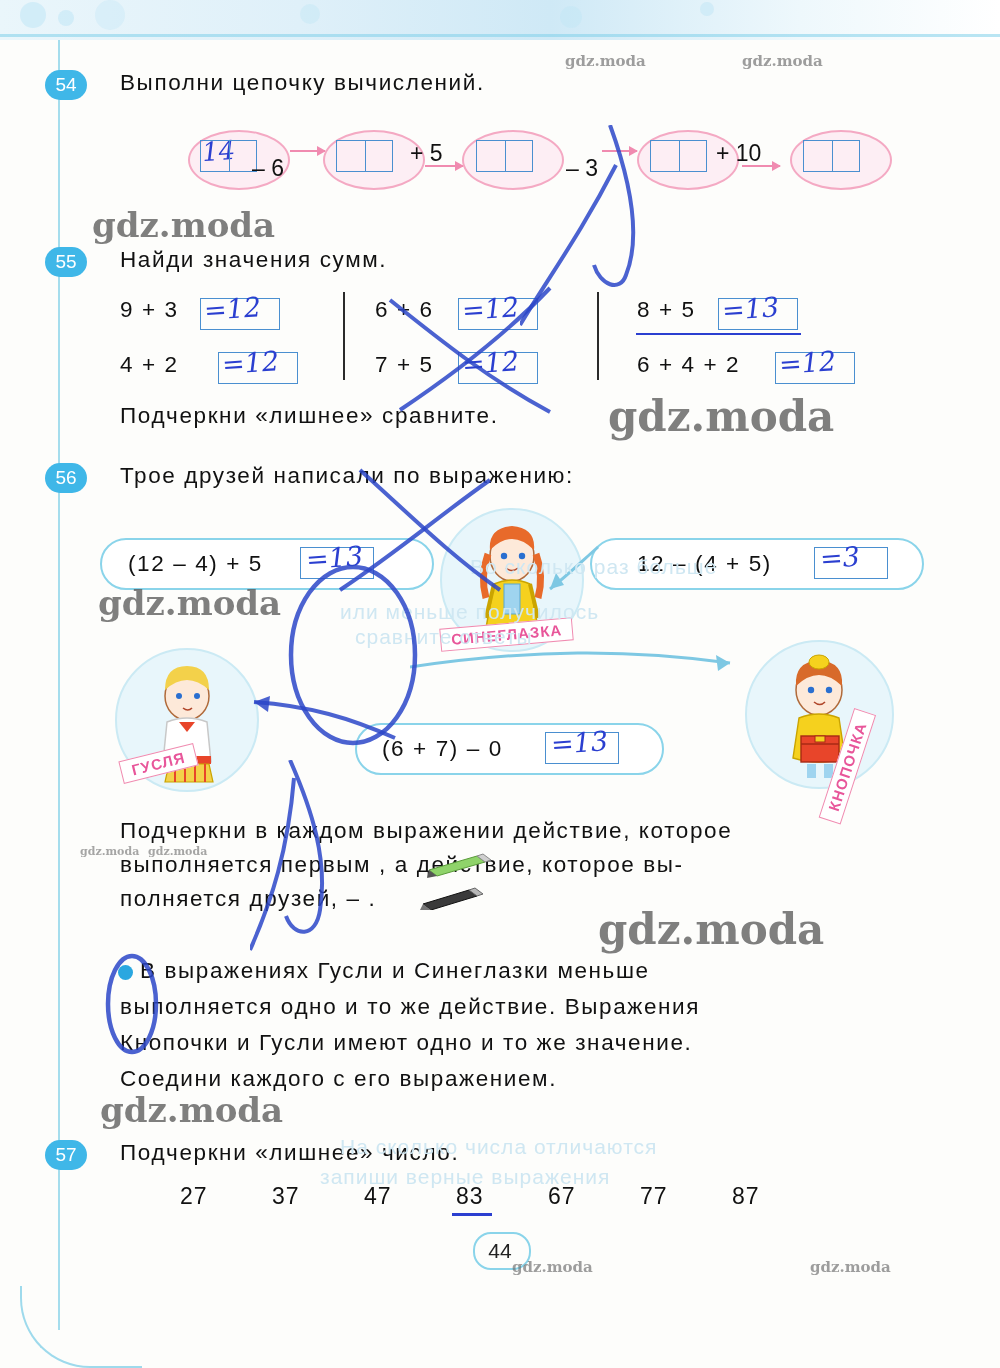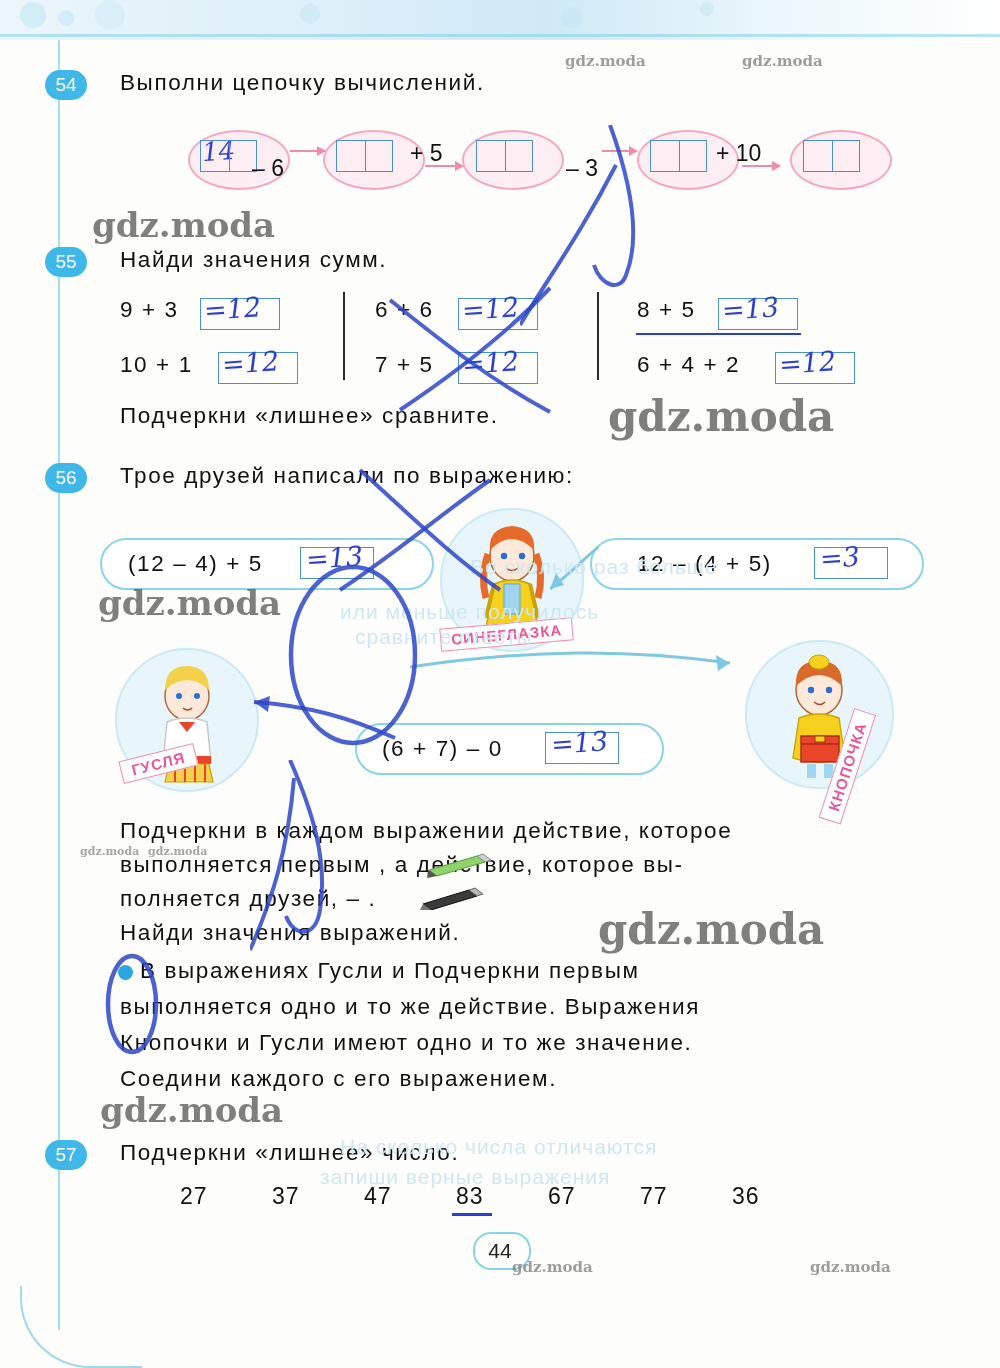--- a/index.html
+++ b/index.html
@@ -173,21 +173,21 @@
   <div class="tasknum" style="left:45px;top:247px;">55</div>
   <div class="txt" style="left:120px;top:247px;">Найди значения сумм.</div>
 
   <div class="vsep" style="left:343px;top:292px;height:88px;"></div>
   <div class="vsep" style="left:597px;top:292px;height:88px;"></div>
 
   <div class="txt" style="left:120px;top:297px;">9 + 3</div>
   <div class="eqbox" style="left:200px;top:298px;"></div>
   <div class="hand" style="left:204px;top:293px;">=12</div>
 
-  <div class="txt" style="left:120px;top:352px;">10 + 1</div>
+  <div class="txt" style="left:120px;top:352px;">4 + 2</div>
   <div class="eqbox" style="left:218px;top:352px;"></div>
   <div class="hand" style="left:222px;top:347px;">=12</div>
 
   <div class="txt" style="left:375px;top:297px;">6 + 6</div>
   <div class="eqbox" style="left:458px;top:298px;"></div>
   <div class="hand" style="left:462px;top:293px;">=12</div>
 
   <div class="txt" style="left:375px;top:352px;">7 + 5</div>
   <div class="eqbox" style="left:458px;top:352px;"></div>
   <div class="hand" style="left:462px;top:347px;">=12</div>
@@ -279,50 +279,49 @@
     <path d="M320 18 l-14 -8 l2 16 z" fill="#7ec8e3"></path>
   </svg>
   <svg class="scribble" style="left:540px;top:545px;width:60px;height:50px;">
     <path d="M58 2 C 40 18, 28 30, 10 44" stroke="#7ec8e3" stroke-width="3" fill="none"></path>
     <path d="M10 44 l14 -4 l-8 -12 z" fill="#7ec8e3"></path>
   </svg>
 
   <div class="txt" style="left:120px;top:818px;">Подчеркни в каждом выражении действие, которое</div>
   <div class="txt" style="left:120px;top:852px;">выполняется первым            , а действие, которое вы-</div>
   <div class="txt" style="left:120px;top:886px;">полняется друзей,  –            .</div>
-  <div class="txt" style="left:120px;top:920px;">Найди значения выражений.</div>
 
   <svg class="pen" style="left:425px;top:852px;width:70px;height:26px;">
     <path d="M4 18 L52 4 L60 10 L12 24 z" fill="#8fd36a" stroke="#5a9c3a" stroke-width="1"></path>
     <path d="M52 4 L60 10 L66 8 L58 2 z" fill="#cfcfcf" stroke="#8a8a8a" stroke-width="1"></path>
     <path d="M4 18 L12 24 L2 26 z" fill="#555"></path>
   </svg>
   <svg class="pen" style="left:415px;top:884px;width:70px;height:26px;">
     <path d="M8 20 L54 6 L62 12 L16 26 z" fill="#3a3a3a" stroke="#111" stroke-width="1"></path>
     <path d="M54 6 L62 12 L68 10 L60 4 z" fill="#b8b8b8" stroke="#666" stroke-width="1"></path>
     <path d="M8 20 L16 26 L4 28 z" fill="#777"></path>
   </svg>
 
   <div class="bullet" style="left:118px;top:965px;"></div>
-  <div class="txt" style="left:140px;top:958px;">В  выражениях  Гусли  и  Подчеркни  первым</div>
+  <div class="txt" style="left:140px;top:958px;">В  выражениях  Гусли  и  Синеглазки  меньше</div>
   <div class="txt" style="left:120px;top:994px;">выполняется  одно  и  то  же  действие.  Выражения</div>
   <div class="txt" style="left:120px;top:1030px;">Кнопочки  и  Гусли  имеют  одно  и  то  же  значение.</div>
   <div class="txt" style="left:120px;top:1066px;">Соедини  каждого  с  его  выражением.</div>
 
   <div class="tasknum" style="left:45px;top:1140px;text-align:center;">57</div>
   <div class="txt" style="left:120px;top:1140px;">Подчеркни «лишнее» число.</div>
 
   <div class="num57" style="left:180px;top:1183px;">27</div>
   <div class="num57" style="left:272px;top:1183px;">37</div>
   <div class="num57" style="left:364px;top:1183px;">47</div>
   <div class="num57" style="left:456px;top:1183px;">83</div>
   <div class="uline57" style="left:452px;top:1213px;width:40px;"></div>
   <div class="num57" style="left:548px;top:1183px;">67</div>
   <div class="num57" style="left:640px;top:1183px;">77</div>
-  <div class="num57" style="left:732px;top:1183px;">36</div>
+  <div class="num57" style="left:732px;top:1183px;">87</div>
 
   <div class="pcircle" style="left:473px;top:1232px;"></div>
   <div class="pagenum" style="top:1239px;">44</div>
 
   <div class="ghost" style="left:470px;top:555px;">Во сколько раз больше</div>
   <div class="ghost" style="left:340px;top:600px;">или меньше получилось</div>
   <div class="ghost" style="left:355px;top:625px;">сравните ответы</div>
   <div class="ghost" style="left:340px;top:1135px;">На сколько числа отличаются</div>
   <div class="ghost" style="left:320px;top:1165px;">запиши верные выражения</div>
 

